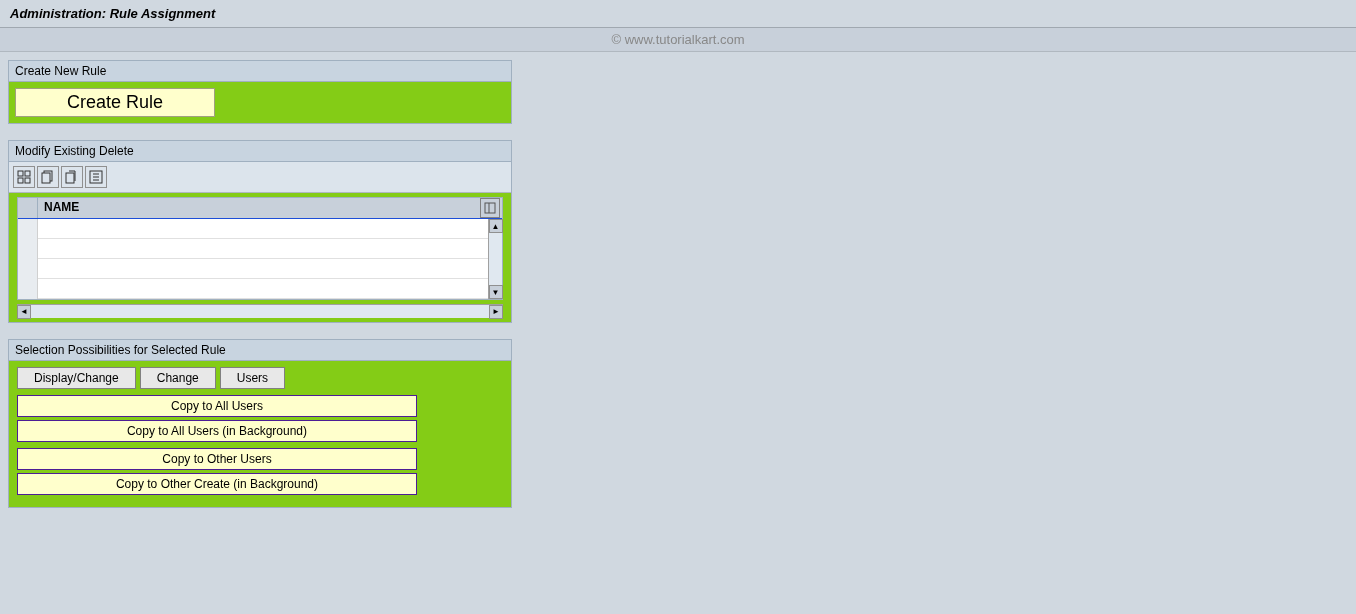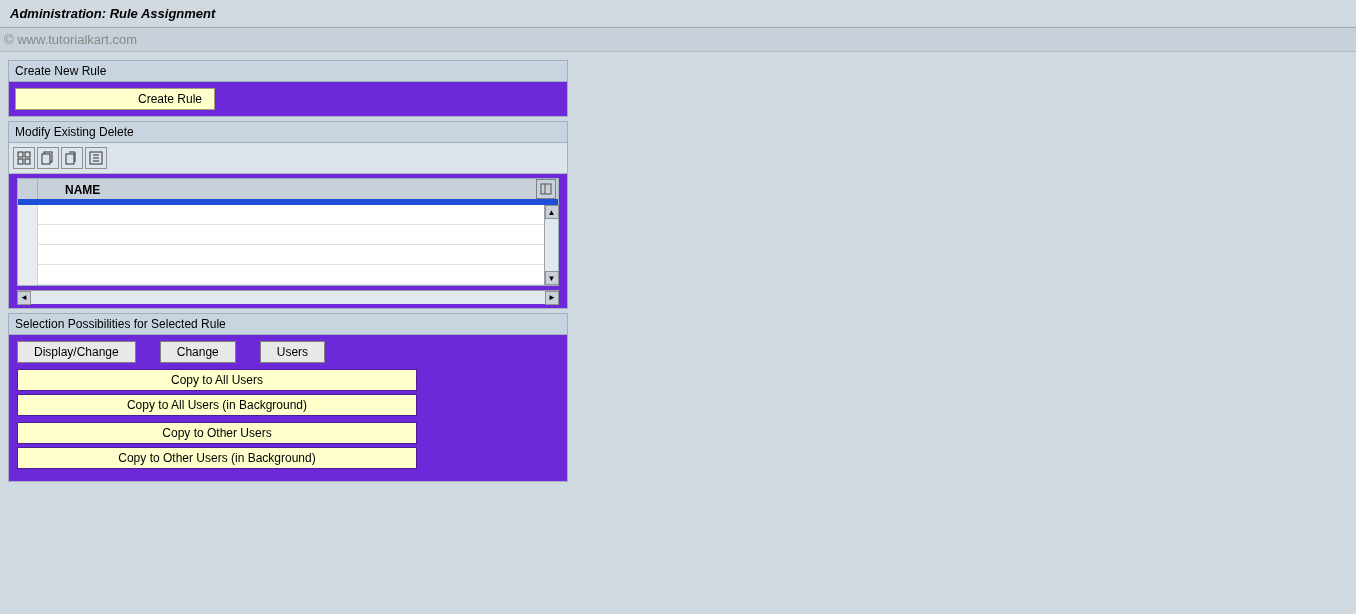--- a/index.html
+++ b/index.html
@@ -18,59 +18,59 @@
       padding: 6px 10px;
       font-weight: bold;
       font-style: italic;
       font-size: 13px;
       color: #000;
       border-bottom: 1px solid #a0a8b0;
     }
 
     .watermark-bar {
       background-color: #c8d0da;
+      text-align: center;
       padding: 4px;
       color: #888;
       font-size: 13px;
       border-bottom: 1px solid #b0b8c0;
     }
 
     .main-content {
       padding: 8px;
       background-color: #d0d8e0;
     }
 
     .panel {
-      background-color: #6d28d9;
+      background-color: #84cc16;
       border: 1px solid #a0b0c0;
-      margin-bottom: 4px;
-      width: 560px;
+      margin-bottom: 16px;
+      width: 504px;
     }
 
     .panel-header {
       background-color: #c8d4e0;
       border-bottom: 1px solid #a0b0c0;
       padding: 3px 6px;
       font-size: 12px;
       color: #000;
     }
 
     .panel-body {
       padding: 6px;
     }
 
     
     .btn-yellow {
       background-color: #ffffcc;
       border: 1px solid #a0a080;
       padding: 3px 12px;
-      font-size: 12px;
-      cursor: pointer;
-      color: #000;
-      text-align: right;
+      font-size: 18px;
+      cursor: pointer;
+      color: #000;
     }
 
     .btn-yellow-wide {
       background-color: #ffffcc;
       border: 1px solid #4c1d95;
       padding: 3px 0;
       font-size: 12px;
       cursor: pointer;
       color: #000;
       width: 400px;
@@ -103,23 +103,22 @@
     
     .table-container {
       border: 1px solid #a0b0c0;
       background-color: #fff;
       margin: 4px;
     }
 
     .table-header {
       background-color: #c8d0da;
       display: flex;
-      align-items: flex-end;
-      border-bottom: 6px solid #1d4ed8;
-      gap: 21px;
+      align-items: flex-start;
+      border-bottom: 1px solid #1d4ed8;
     }
 
     .table-header-cell {
       padding: 2px 6px;
       font-weight: bold;
       font-size: 12px;
       flex: 1;
     }
 
     .table-header-icon {
@@ -222,21 +221,21 @@
       background-color: #e0e8f0;
     }
 
     
     .selection-panel .panel-body {
       padding: 6px 8px;
     }
 
     .button-row {
       display: flex;
-      gap: 24px;
+      gap: 4px;
       margin-bottom: 6px;
     }
 
     .btn-action {
       background-color: #e8e8e8;
       border: 1px solid #808080;
       padding: 3px 16px;
       font-size: 12px;
       cursor: pointer;
       color: #000;
@@ -366,20 +365,20 @@
         <button class="btn-action">Users</button>
       </div>
 
       <div class="button-group">
         <button class="btn-yellow-wide">Copy to All Users</button>
         <button class="btn-yellow-wide">Copy to All Users (in Background)</button>
       </div>
 
       <div class="button-group">
         <button class="btn-yellow-wide">Copy to Other Users</button>
-        <button class="btn-yellow-wide">Copy to Other Users (in Background)</button>
+        <button class="btn-yellow-wide">Copy to Other Create (in Background)</button>
       </div>
 
 
     </div>
   </div>
 
 </div>
 
 </body></html>

